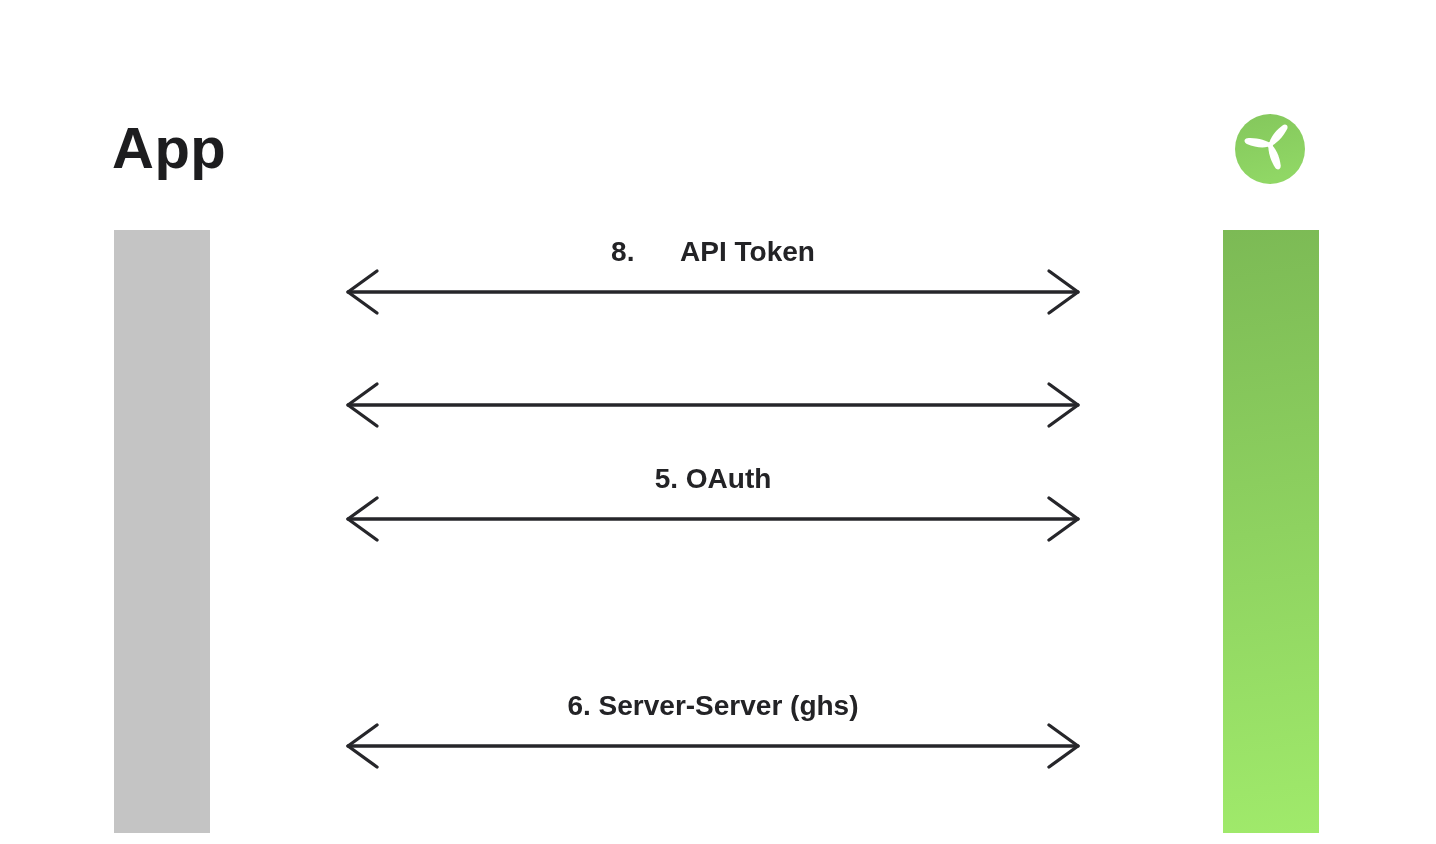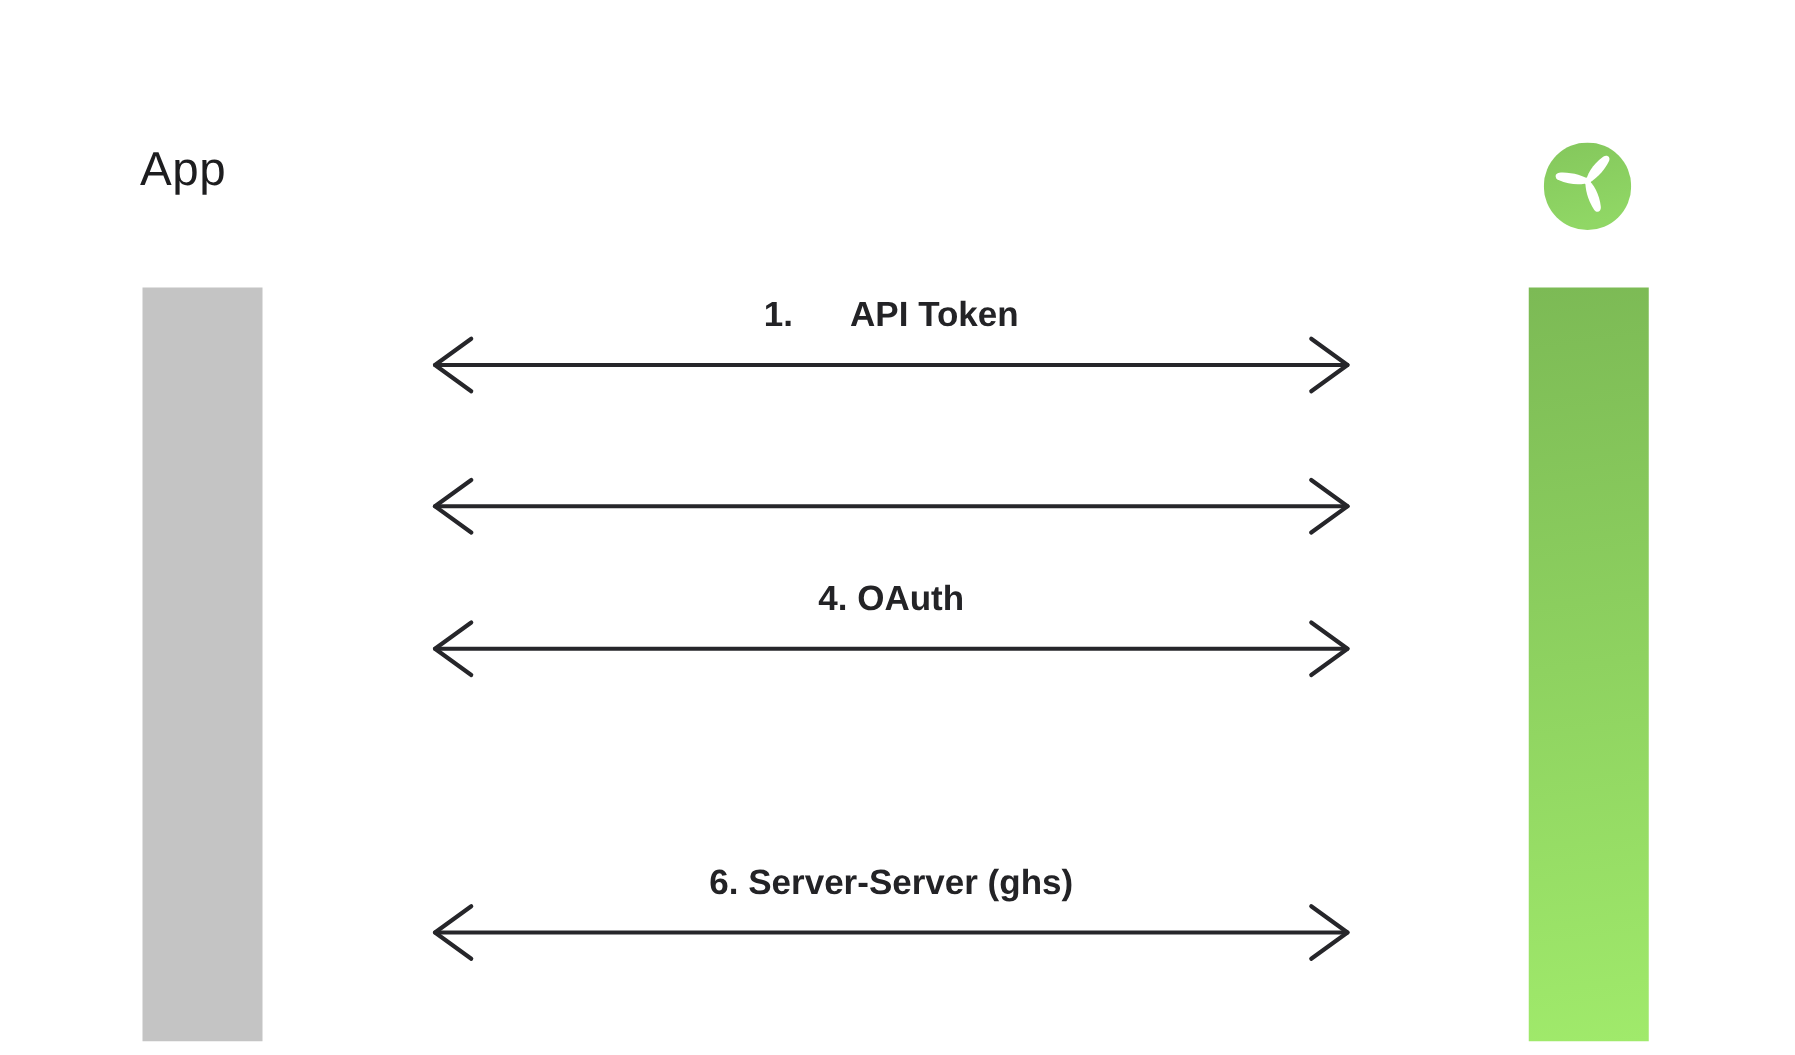--- a/index.html
+++ b/index.html
@@ -17,21 +17,21 @@
   html,body{background:var(--background);}
   .canvas{
     position:relative;
     width:1436px;height:844px;
     background:var(--background);
     overflow:hidden;
     font-family:"Liberation Sans", sans-serif;
   }
   .page-title{
     position:absolute;left:112px;top:116px;
-    font-size:38px;font-weight:400;line-height:1.1;
+    font-size:58px;font-weight:700;line-height:1.1;
     color:var(--text);
     letter-spacing:0.5px;
   }
   .logo{
     position:absolute;left:1235px;top:114px;
     width:70px;height:70px;
   }
   .logo svg{display:block;width:70px;height:70px;}
   .logo .stop-top{stop-color:var(--logo-green-top);}
   .logo .stop-bottom{stop-color:var(--logo-green-bottom);}
@@ -86,38 +86,38 @@
         <use href="#blade" transform="rotate(240)"></use>
         <circle r="2.8"></circle>
       </g>
     </svg>
   </div>
 
   <div class="bar gray"></div>
   <div class="bar green"></div>
 
   <div class="row" style="top:236px">
-    <div class="label">1.      API Token</div>
+    <div class="label">8.      API Token</div>
     <svg class="arrow" viewBox="0 0 760 48">
       <path d="M15 24 H745"></path>
       <path d="M44 3 L15 24 L44 45"></path>
       <path d="M716 3 L745 24 L716 45"></path>
     </svg>
   </div>
 
   <div class="row" style="top:349px">
     <svg class="arrow" viewBox="0 0 760 48">
       <path d="M15 24 H745"></path>
       <path d="M44 3 L15 24 L44 45"></path>
       <path d="M716 3 L745 24 L716 45"></path>
     </svg>
   </div>
 
   <div class="row" style="top:463px">
-    <div class="label">4. OAuth</div>
+    <div class="label">5. OAuth</div>
     <svg class="arrow" viewBox="0 0 760 48">
       <path d="M15 24 H745"></path>
       <path d="M44 3 L15 24 L44 45"></path>
       <path d="M716 3 L745 24 L716 45"></path>
     </svg>
   </div>
 
 
   <div class="row" style="top:690px">
     <div class="label">6. Server-Server (ghs)</div>

